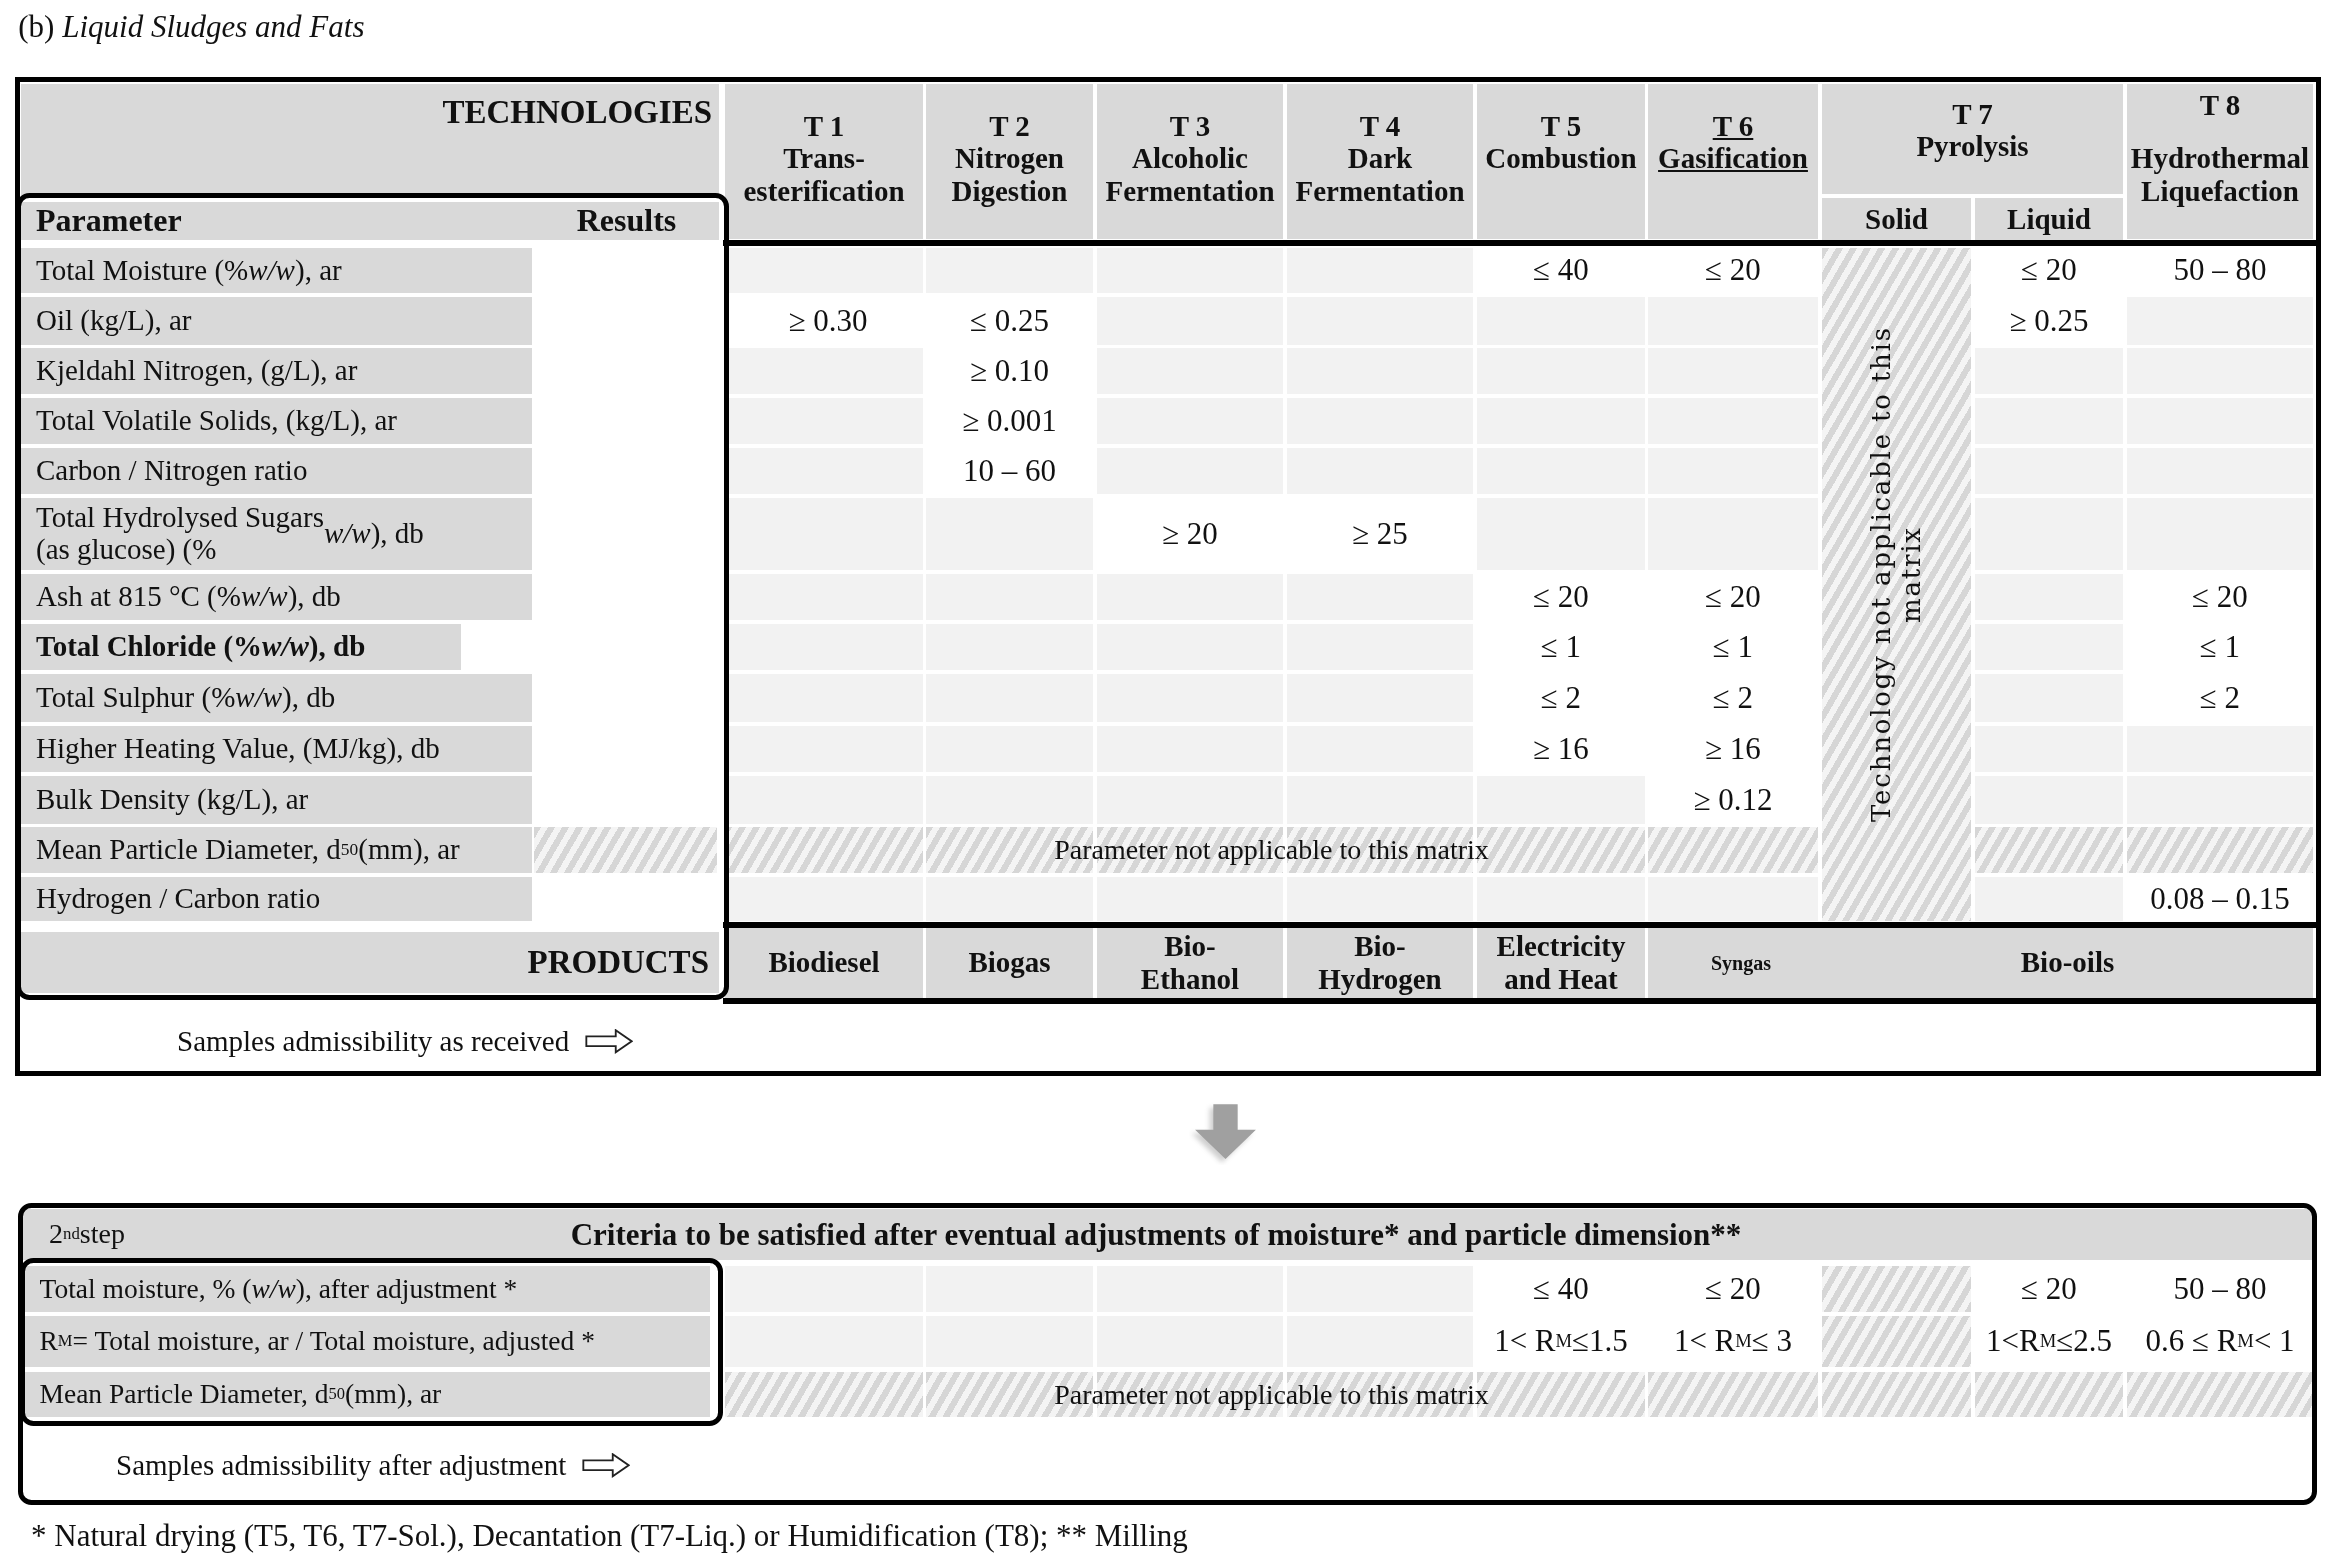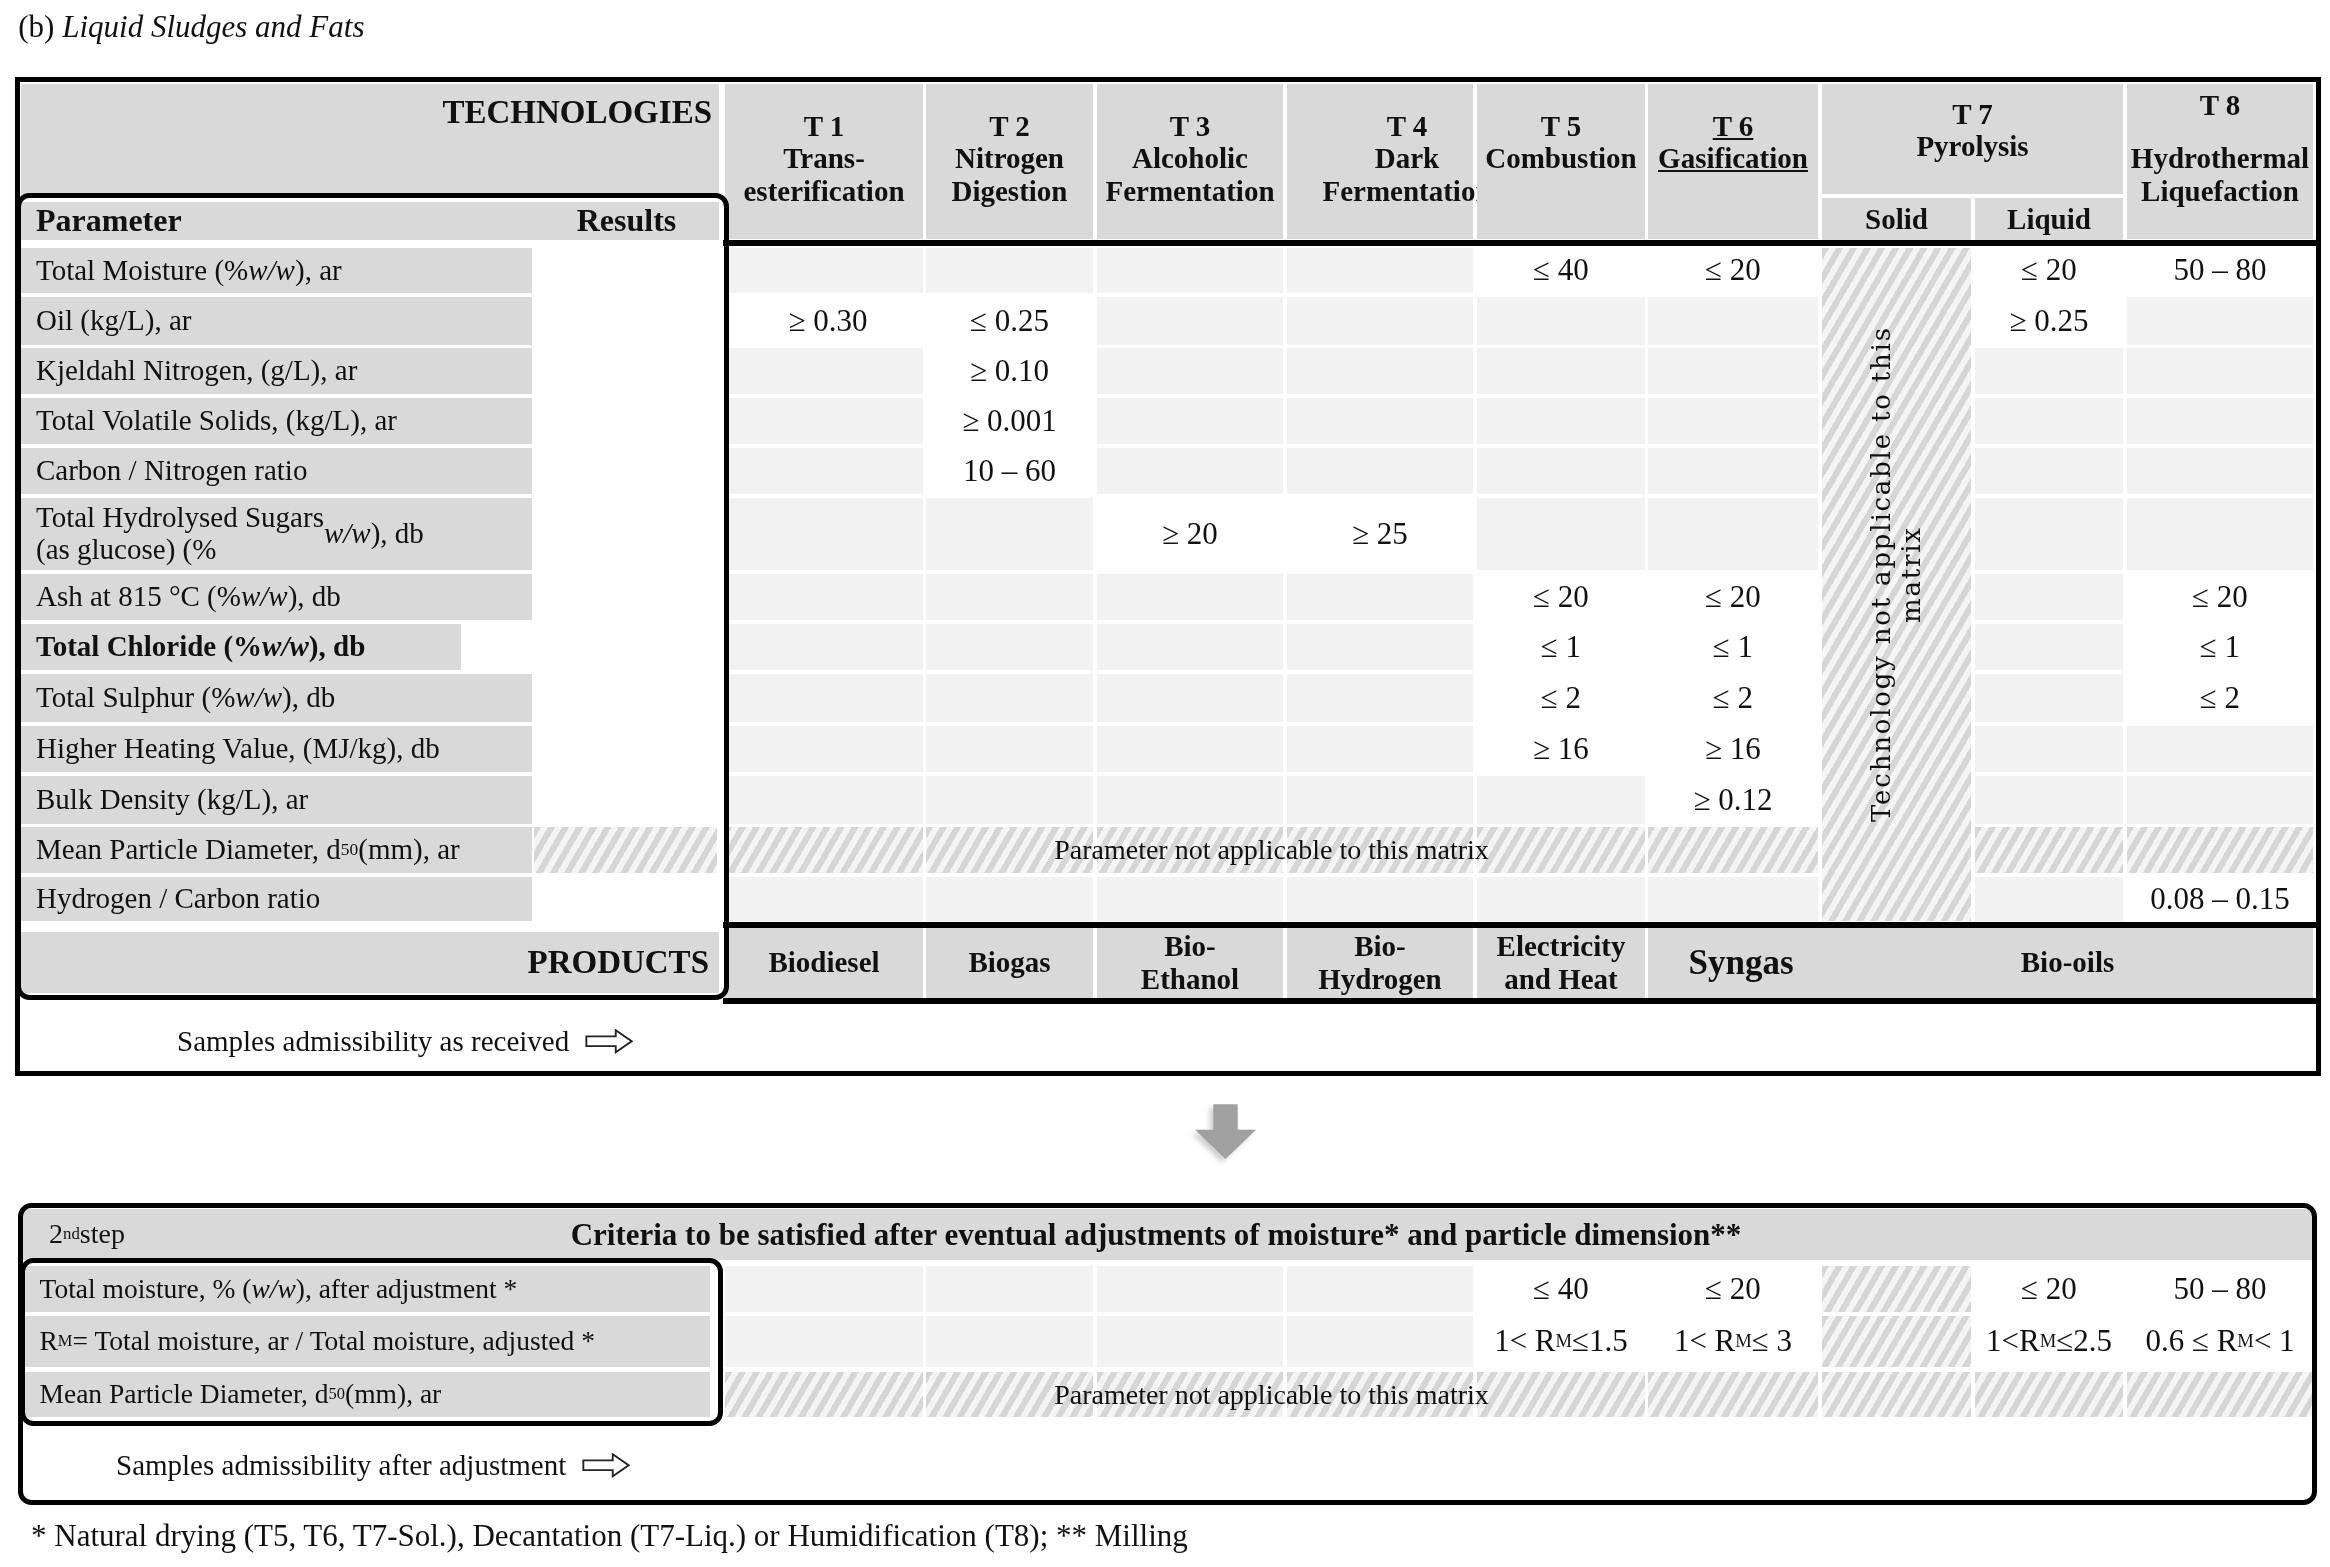--- a/index.html
+++ b/index.html
@@ -64,21 +64,21 @@
     <div>Nitrogen</div>
     <div>Digestion</div>
   </div>
 <div class="abs hdr" style="left: 1097px; top: 84px; width: 186px; height: 155px;"></div>
 <div class="abs cell bold" style="left: 1097px; top: 110px; width: 186px; flex-direction: column; justify-content: flex-start; font-size: 29px;">
     <div>T 3</div>
     <div>Alcoholic</div>
     <div>Fermentation</div>
   </div>
 <div class="abs hdr" style="left: 1287px; top: 84px; width: 186px; height: 155px;"></div>
-<div class="abs cell bold" style="left: 1287px; top: 110px; width: 186px; flex-direction: column; justify-content: flex-start; font-size: 29px; margin-left: 27px;">
+<div class="abs cell bold" style="left: 1287px; top: 110px; width: 186px; flex-direction: column; justify-content: flex-start; font-size: 29px;">
     <div>T 4</div>
     <div>Dark</div>
     <div>Fermentation</div>
   </div>
 <div class="abs hdr" style="left: 1477px; top: 84px; width: 168px; height: 155px;"></div>
 <div class="abs cell bold" style="left: 1477px; top: 110px; width: 168px; flex-direction: column; justify-content: flex-start; font-size: 29px;">
     <div>T 5</div>
     <div>Combustion</div>
   </div>
 <div class="abs hdr" style="left: 1648px; top: 84px; width: 170px; height: 155px;"></div>
@@ -239,21 +239,21 @@
 <div class="abs hdr" style="left: 21px; top: 932px; width: 698px; height: 61px;"></div>
 <div class="abs cell bold" style="left: 21px; top: 932px; width: 688px; height: 61px; justify-content: flex-end; font-size: 33px;">PRODUCTS</div>
 <div class="abs hdr cell bold" style="left: 725px; top: 928px; width: 198px; height: 70px; white-space: pre-line; font-size: 29px; line-height: 1.15;">Biodiesel</div>
 <div class="abs hdr cell bold" style="left: 926px; top: 928px; width: 167px; height: 70px; white-space: pre-line; font-size: 29px; line-height: 1.15;">Biogas</div>
 <div class="abs hdr cell bold" style="left: 1097px; top: 928px; width: 186px; height: 70px; white-space: pre-line; font-size: 29px; line-height: 1.15;">Bio-
 Ethanol</div>
 <div class="abs hdr cell bold" style="left: 1287px; top: 928px; width: 186px; height: 70px; white-space: pre-line; font-size: 29px; line-height: 1.15;">Bio-
 Hydrogen</div>
 <div class="abs hdr cell bold" style="left: 1477px; top: 928px; width: 168px; height: 70px; white-space: pre-line; font-size: 29px; line-height: 1.15;">Electricity
 and Heat</div>
-<div class="abs hdr cell bold" style="left: 1648px; top: 928px; width: 186px; height: 70px; white-space: pre-line; font-size: 35px; line-height: 1.15;">Syngas</div>
+<div class="abs hdr cell bold" style="left: 1648px; top: 928px; width: 186px; height: 70px; white-space: pre-line; font-size: 20px; line-height: 1.15;">Syngas</div>
 <div class="abs hdr cell bold" style="left: 1822px; top: 928px; width: 491px; height: 70px; white-space: pre-line; font-size: 29px; line-height: 1.15;">Bio-oils</div>
 <div class="abs hline" style="left: 723px; top: 998px; width: 1597px; height: 5.5px;"></div>
 <div class="abs frame" style="left: 14.7px; top: 77px; width: 2306px; height: 999px;"></div>
 <div class="abs rnd" style="left: 16px; top: 193px; width: 713px; height: 807px;"></div>
 <div class="abs " style="left: 177px; top: 1020px; height: 43px; display: flex; align-items: center; font-size: 29px;">
     <span>Samples admissibility as received</span>
     <svg class="arrow-right" viewBox="0 0 78 40">
       <polygon points="2,12 50,12 50,2 76,20 50,38 50,28 2,28" fill="#fff" stroke="#222" stroke-width="3"></polygon>
     </svg>
   </div>

